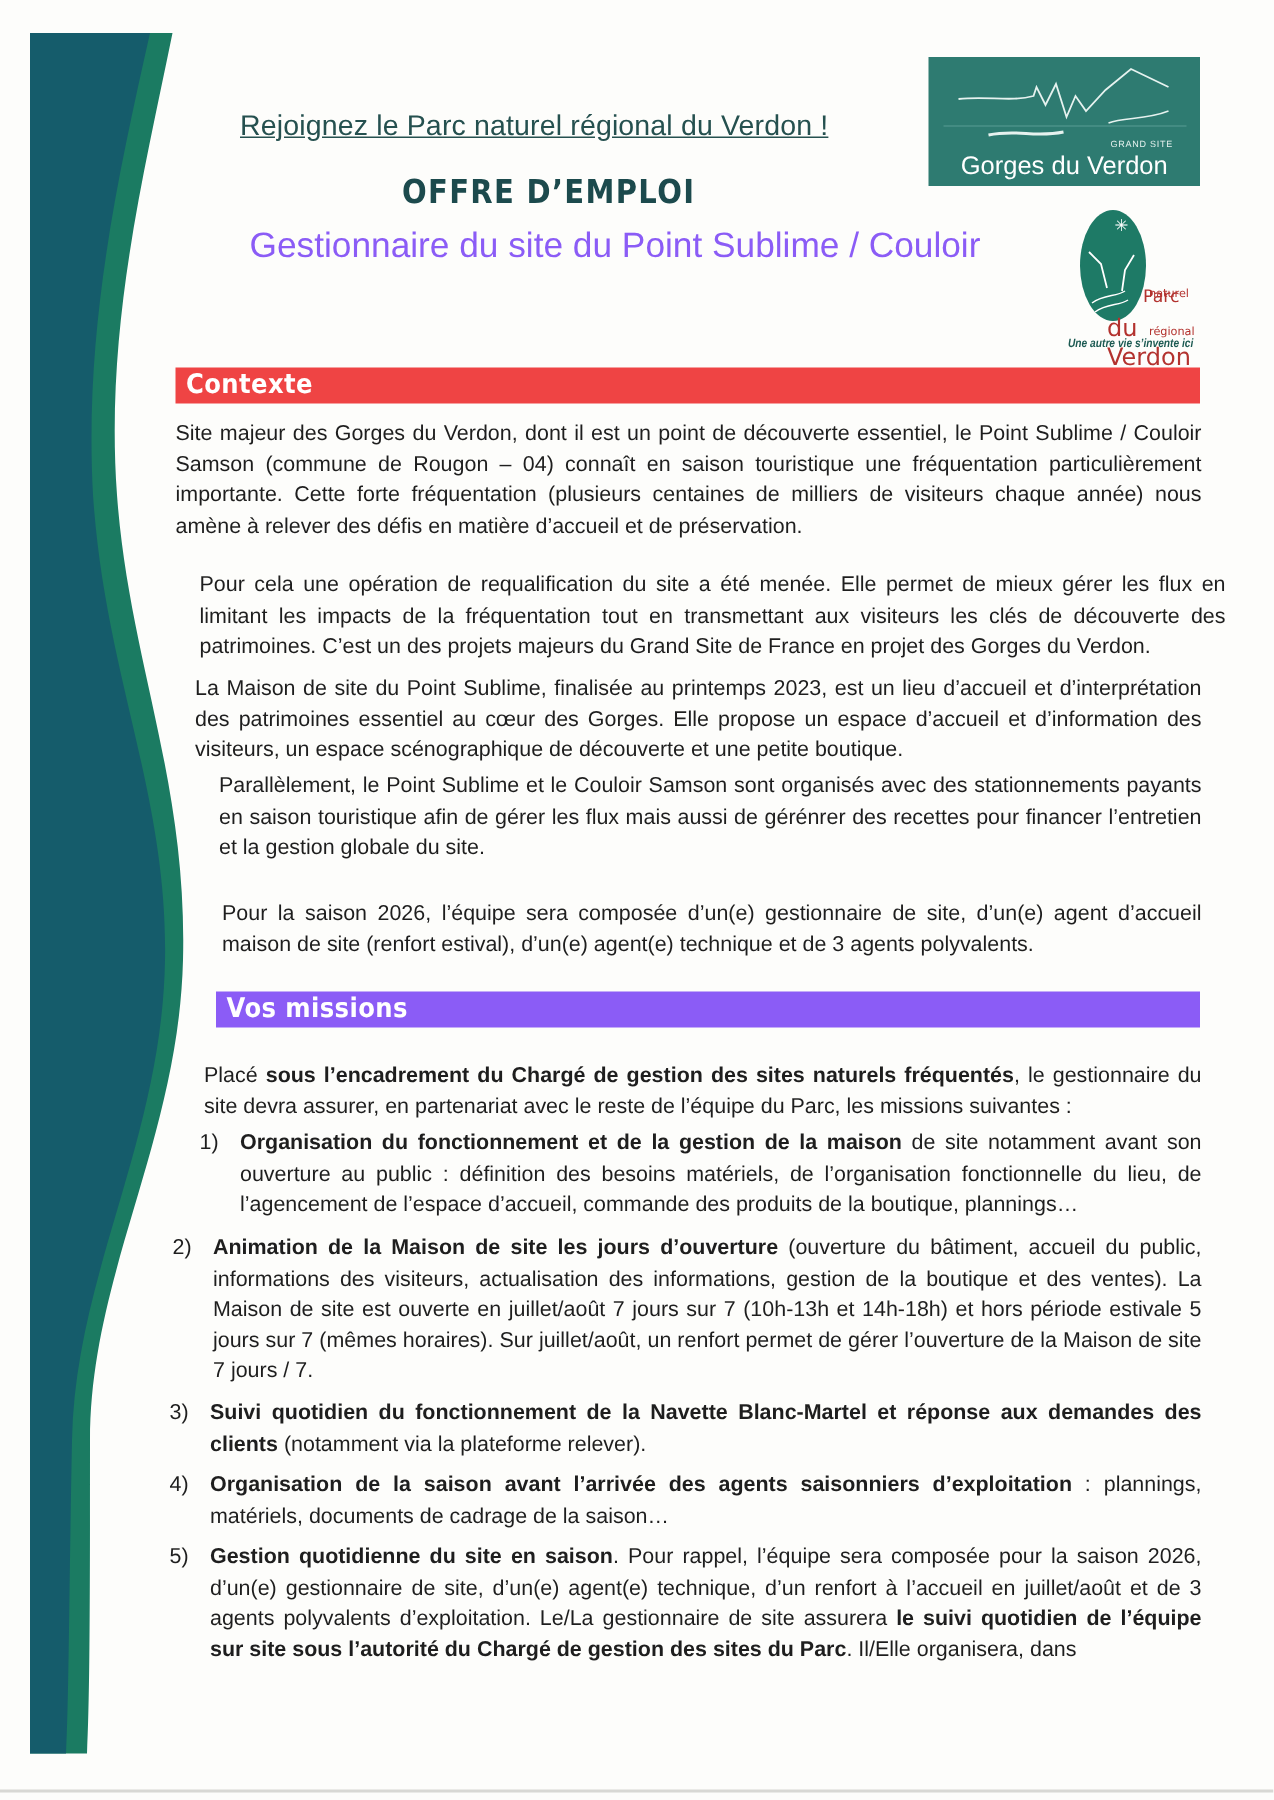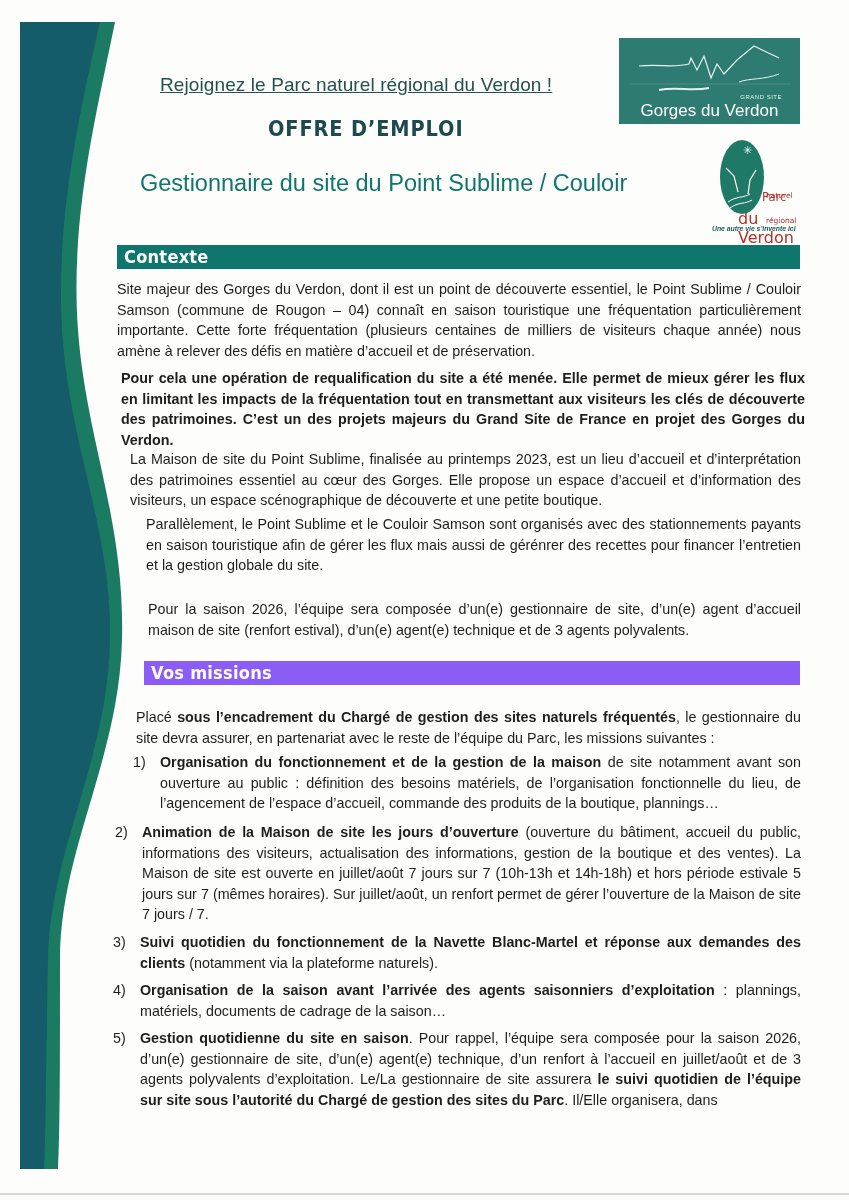--- a/index.html
+++ b/index.html
@@ -15,22 +15,22 @@
     .tagline {
       position: absolute; left: 160px; top: 74px; width: 440px;
       font-size: 19px; color: #25504f; text-align: left; letter-spacing: 0.1px; text-decoration: underline;
     }
     .offer-title {
       position: absolute; left: 268px; top: 116px; width: 260px;
       font-size: 22px; font-weight: bold; color: #1c4a4d; letter-spacing: 1px;
       font-family: "DejaVu Sans", sans-serif; transform: scaleX(0.88); transform-origin: left;
     }
     .job-title {
-      position: absolute; left: 140px; top: 168px; width: 540px;
-      font-size: 23.5px; line-height: 31px; color: #0f766e; text-align: left;
+      position: absolute; left: 140px; top: 148px; width: 540px;
+      font-size: 23.5px; line-height: 31px; color: #8b5cf6; text-align: center;
     }
 
     .logo-gsv {
       position: absolute; left: 619px; top: 38px; width: 181px; height: 86px;
       background: #2e7b71;
     }
     .logo-gsv svg { position: absolute; left: 0; top: 0; }
     .gsv-small { position: absolute; right: 18px; top: 56px; font-size: 6px; color: #e6f2ef; letter-spacing: 0.5px; }
     .gsv-name { position: absolute; left: 0; width: 181px; top: 63px; text-align: center; font-size: 17px; color: #fff; }
 
@@ -95,26 +95,26 @@
     </svg>
     <span class="pnr-star">✳</span>
   </div>
   <div class="pnr-parc">Parc</div>
   <div class="pnr-nat">naturel</div>
   <div class="pnr-reg">régional</div>
   <div class="pnr-verdon">du Verdon</div>
   <div class="pnr-slogan">Une autre vie s’invente ici</div>
 </div>
 
-<div class="section-bar" id="bar-context" style="background: #0f766e;">
+<div class="section-bar" id="bar-context" style="background: #ef4444;">
   <span>Contexte</span>
 </div>
 
 <p class="para" style="left:117px;top:279px;width:684px;margin:0;">Site majeur des Gorges du Verdon, dont il est un point de découverte essentiel, le Point Sublime / Couloir Samson (commune de Rougon – 04) connaît en saison touristique une fréquentation particulièrement importante. Cette forte fréquentation (plusieurs centaines de milliers de visiteurs chaque année) nous amène à relever des défis en matière d’accueil et de préservation.</p>
-<p class="para" style="left:117px;top:364px;width:684px;margin:4px;font-weight:bold;">Pour cela une opération de requalification du site a été menée. Elle permet de mieux gérer les flux en limitant les impacts de la fréquentation tout en transmettant aux visiteurs les clés de découverte des patrimoines. C’est un des projets majeurs du Grand Site de France en projet des Gorges du Verdon.</p>
+<p class="para" style="left:117px;top:364px;width:684px;margin:16px;">Pour cela une opération de requalification du site a été menée. Elle permet de mieux gérer les flux en limitant les impacts de la fréquentation tout en transmettant aux visiteurs les clés de découverte des patrimoines. C’est un des projets majeurs du Grand Site de France en projet des Gorges du Verdon.</p>
 <p class="para" style="left:130px;top:449px;width:671px;margin:0;">La Maison de site du Point Sublime, finalisée au printemps 2023, est un lieu d’accueil et d’interprétation des patrimoines essentiel au cœur des Gorges. Elle propose un espace d’accueil et d’information des visiteurs, un espace scénographique de découverte et une petite boutique.</p>
 <p class="para" style="left:146px;top:514px;width:655px;margin:0;">Parallèlement, le Point Sublime et le Couloir Samson sont organisés avec des stationnements payants en saison touristique afin de gérer les flux mais aussi de gérénrer des recettes pour financer l’entretien et la gestion globale du site.</p>
 <p class="para" style="left:148px;top:599px;width:653px;margin:0;">Pour la saison 2026, l’équipe sera composée d’un(e) gestionnaire de site, d’un(e) agent d’accueil maison de site (renfort estival), d’un(e) agent(e) technique et de 3 agents polyvalents.</p>
 
 <div class="section-bar" id="bar-missions" style="background: #8b5cf6;">
   <span>Vos missions</span>
 </div>
 
 <p class="para" style="left:136px;top:707px;width:665px;margin:0;"><span>Placé </span><b>sous l’encadrement du Chargé de gestion des sites naturels fréquentés</b><span>, le gestionnaire du site devra assurer, en partenariat avec le reste de l’équipe du Parc, les missions suivantes :</span></p>
 
@@ -123,21 +123,21 @@
   <b>Organisation du fonctionnement et de la gestion de la maison</b><span> de site notamment avant son ouverture au public : définition des besoins matériels, de l’organisation fonctionnelle du lieu, de l’agencement de l’espace d’accueil, commande des produits de la boutique, plannings…</span>
 </div>
 
 <div class="mission" style="left:142px;top:822px;width:659px;">
   <span class="num">2)</span>
   <b>Animation de la Maison de site les jours d’ouverture</b><span> (ouverture du bâtiment, accueil du public, informations des visiteurs, actualisation des informations, gestion de la boutique et des ventes). La Maison de site est ouverte en juillet/août 7 jours sur 7 (10h-13h et 14h-18h) et hors période estivale 5 jours sur 7 (mêmes horaires). Sur juillet/août, un renfort permet de gérer l’ouverture de la Maison de site 7 jours / 7.</span>
 </div>
 
 <div class="mission" style="left:140px;top:932px;width:661px;">
   <span class="num">3)</span>
-  <b>Suivi quotidien du fonctionnement de la Navette Blanc-Martel et réponse aux demandes des clients</b><span> (notamment via la plateforme naturels).</span>
+  <b>Suivi quotidien du fonctionnement de la Navette Blanc-Martel et réponse aux demandes des clients</b><span> (notamment via la plateforme relever).</span>
 </div>
 
 <div class="mission" style="left:140px;top:980px;width:661px;">
   <span class="num">4)</span>
   <b>Organisation de la saison avant l’arrivée des agents saisonniers d’exploitation</b><span> : plannings, matériels, documents de cadrage de la saison…</span>
 </div>
 
 <div class="mission" style="left:140px;top:1028px;width:661px;">
   <span class="num">5)</span>
   <b>Gestion quotidienne du site en saison</b><span>. Pour rappel, l’équipe sera composée pour la saison 2026, d’un(e) gestionnaire de site, d’un(e) agent(e) technique, d’un renfort à l’accueil en juillet/août et de 3 agents polyvalents d’exploitation. Le/La gestionnaire de site assurera </span><b>le suivi quotidien de l’équipe sur site sous l’autorité du Chargé de gestion des sites du Parc</b><span>. Il/Elle organisera, dans</span>

